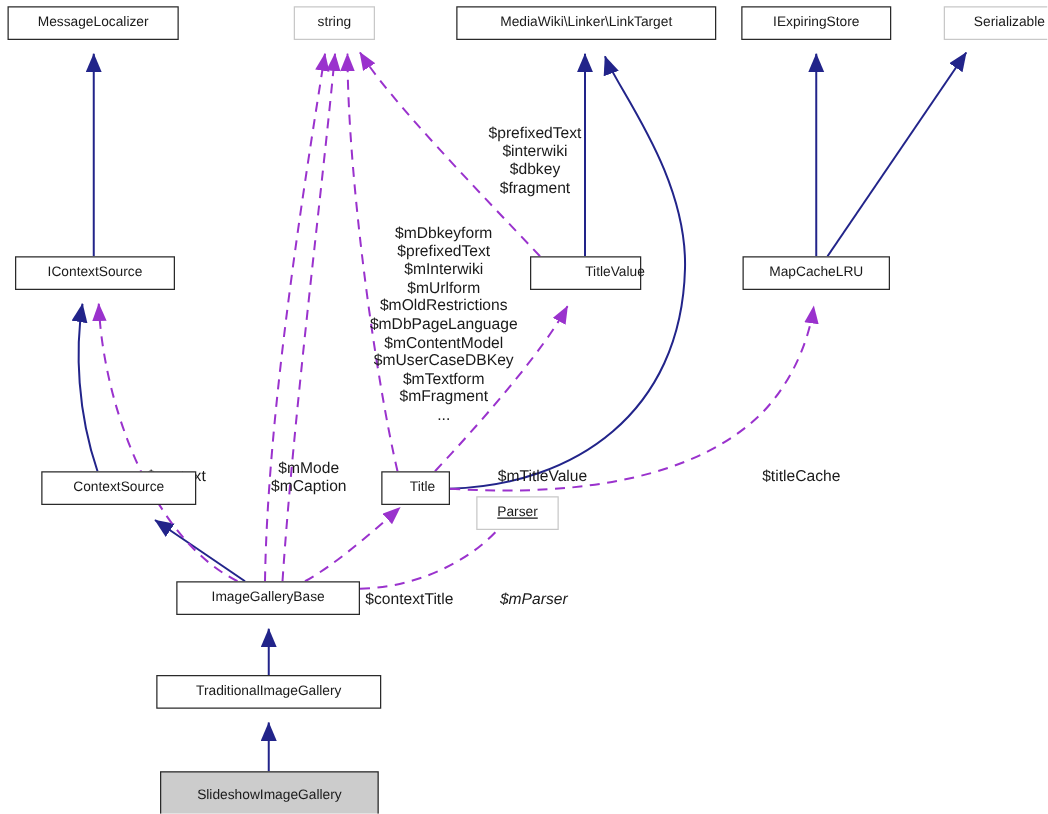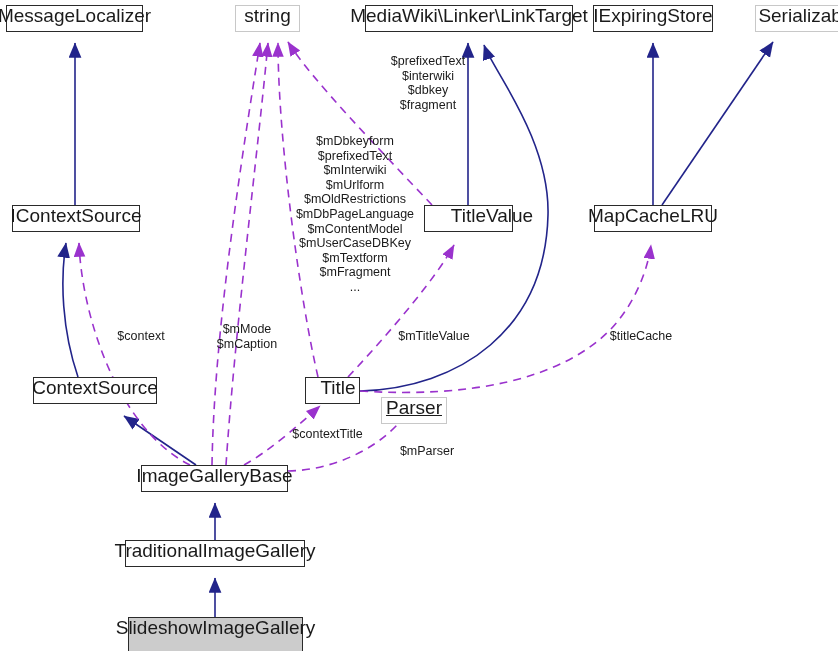--- a/index.html
+++ b/index.html
@@ -22,25 +22,25 @@
     position: absolute;
     left: 0;
     top: 0;
     width: 838px;
     height: 651px;
   }
   .node {
     position: absolute;
     box-sizing: border-box;
     display: flex;
-    align-items: flex-start;
+    align-items: center;
     justify-content: center;
     background: #ffffff;
     border: 1px solid #2a2a2a;
-    font-size: 19px;
+    font-size: 11px;
     line-height: 1;
     color: #1a1a1a;
     white-space: nowrap;
     z-index: 5;
   }
   .node.light {
     border: 1px solid #c8c8c8;
     color: #1a1a1a;
   }
   .node.current {
@@ -51,20 +51,21 @@
     pointer-events: none;
   }
   .edge-label {
     position: absolute;
     font-size: 12.5px;
     line-height: 14.6px;
     color: #1a1a1a;
     white-space: pre;
     z-index: 4;
     text-align: center;
+    margin-top: 45px;
   }
 </style>
 </head>
 <body>
 
 <div id="diagram">
 
   <svg id="edge-layer" viewBox="0 0 838 651" width="838" height="651" xmlns="http://www.w3.org/2000/svg">
     <defs>
       <marker id="arrow-inherit" markerWidth="12" markerHeight="12" refX="9.2" refY="4" orient="auto" markerUnits="strokeWidth">
@@ -194,15 +195,15 @@
 
   <div class="edge-label" style="left:206px; top:322px; width:82px;">$mMode
 $mCaption</div>
 
   <div class="edge-label" style="left:389px; top:329px; width:90px;">$mTitleValue</div>
 
   <div class="edge-label" style="left:600px; top:329px; width:82px;">$titleCache</div>
 
   <div class="edge-label" style="left:280px; top:427px; width:95px;">$contextTitle</div>
 
-  <div class="edge-label" style="left:394px; top:444px; width:66px;">$mParser</div>
+  <div class="edge-label" style="left:394px; top:427px; width:66px;font-style:italic;">$mParser</div>
 
 </div>
 
 </body></html>

